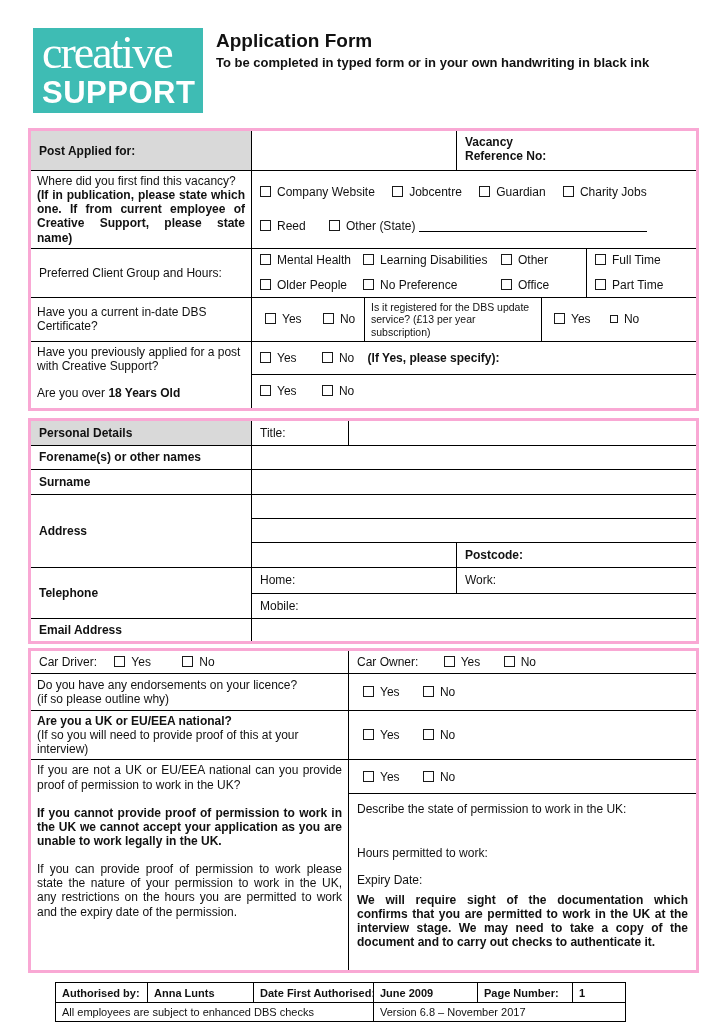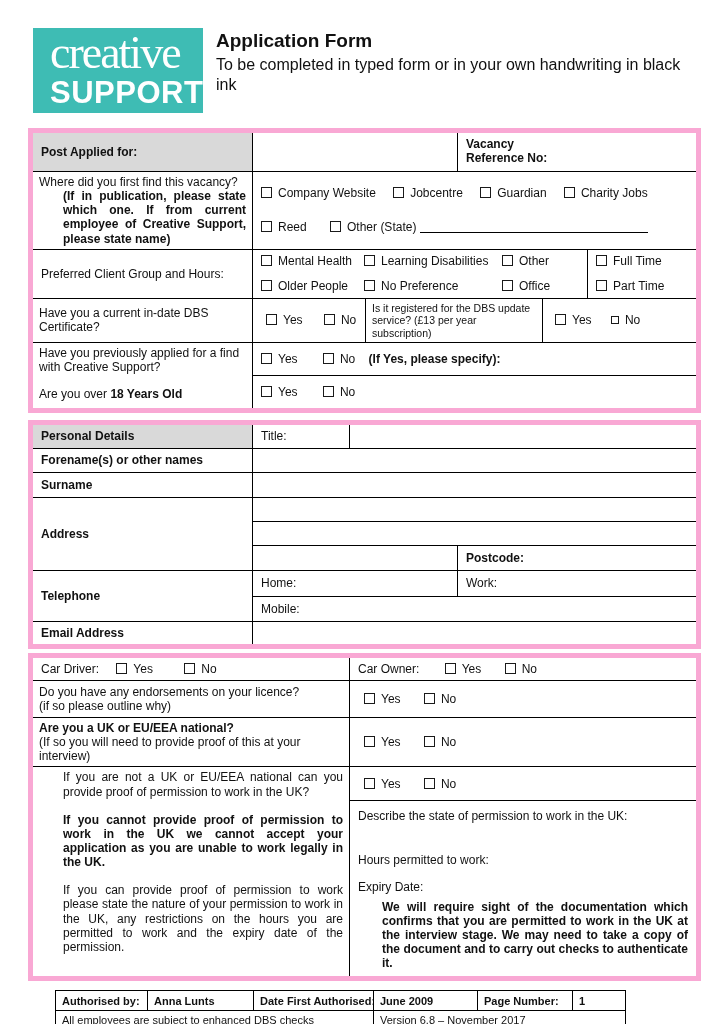--- a/index.html
+++ b/index.html
@@ -7,43 +7,43 @@
   body {
     width: 724px; height: 1024px; background: #ffffff;
     font-family: "Liberation Sans", sans-serif;
     font-size: 12px; color: #111; overflow: hidden;
   }
   
   .header { display: flex; padding: 28px 0 0 33px; }
   .logo {
     width: 170px; height: 85px; flex: 0 0 170px;
     background: var(--brand-teal, #3EBCB4);
-    color: #fff; padding: 2px 6px 0 17px; overflow: hidden;
+    color: #fff; padding: 2px 6px 0 9px; overflow: hidden;
   }
   .logo-creative {
     font-family: "Liberation Serif", serif;
     font-size: 46px; line-height: 46px; letter-spacing: -2px;
   }
   .logo-support {
     font-family: "Liberation Sans", sans-serif;
     font-weight: bold; font-size: 31px; line-height: 31px; letter-spacing: 0.5px;
     margin-top: 1px;
   }
   .header-text { margin-left: 13px; padding-top: 2px; width: 478px; }
   .header-title { font-size: 19px; font-weight: bold; margin: 0 0 3px 0; }
-  .header-sub { font-size: 16px; font-weight: normal; line-height: 1.28; }
+  .header-sub { font-size: 13px; font-weight: bold; line-height: 1.28; }
   .header-note { font-size: 12.5px; font-style: italic; line-height: 1.28; width: 466px; }
 
   
   table { border-collapse: collapse; table-layout: fixed; margin-left: 28px; }
-  .t-main { width: 668px; border: 5px solid #f9a8d4; padding-left: 39px; }
+  .t-main { width: 668px; border: 3px solid #f9a8d4; padding-left: 39px; }
   .t-main td { border: 1.5px solid #000; padding: 4px 8px; vertical-align: middle; overflow: hidden; }
   .gray { background: var(--header-gray, #D9D9D9); font-weight: bold; }
   .bold { font-weight: bold; }
-  .just { text-align: justify; margin-left: 24px; }
+  .just { text-align: justify; }
   .vtop { vertical-align: top !important; }
   .tight { padding: 3px 6px !important; line-height: 1.18; }
 
   
   .cb {
     display: inline-block; width: 11px; height: 11px;
     border: 1.5px solid #1a1a1a; background: #fff;
     vertical-align: -1px; margin-right: 6px;
   }
   .cb-sm { width: 8px; height: 8px; border-width: 1px; vertical-align: 0; }
@@ -152,21 +152,21 @@
       <span class="opt"><span class="cb"></span><span>No</span></span>
     </td>
     <td colspan="2" class="small-q tight">Is it registered for the DBS update service? (£13 per year subscription)</td>
     <td colspan="2" style="padding-left:12px">
       <span class="opt" style="margin-right:16px"><span class="cb"></span><span>Yes</span></span>
       <span class="opt"><span class="cb cb-sm"></span><span>No</span></span>
     </td>
   </tr>
   <tr style="height:33px">
     <td rowspan="2" class="vtop tight" style="padding-top:6px">
-      <div>Have you previously applied for a find with Creative Support?</div>
+      <div>Have you previously applied for a post with Creative Support?</div>
       <div style="margin-top:13px"><span>Are you over </span><span class="bold">18 Years Old</span></div>
     </td>
     <td colspan="5">
       <span class="opt" style="margin-right:22px"><span class="cb"></span><span>Yes</span></span>
       <span class="opt" style="margin-right:10px"><span class="cb"></span><span>No</span></span>
       <span class="bold">(If Yes, please specify):</span>
     </td>
   </tr>
   <tr style="height:35px">
     <td colspan="5">

